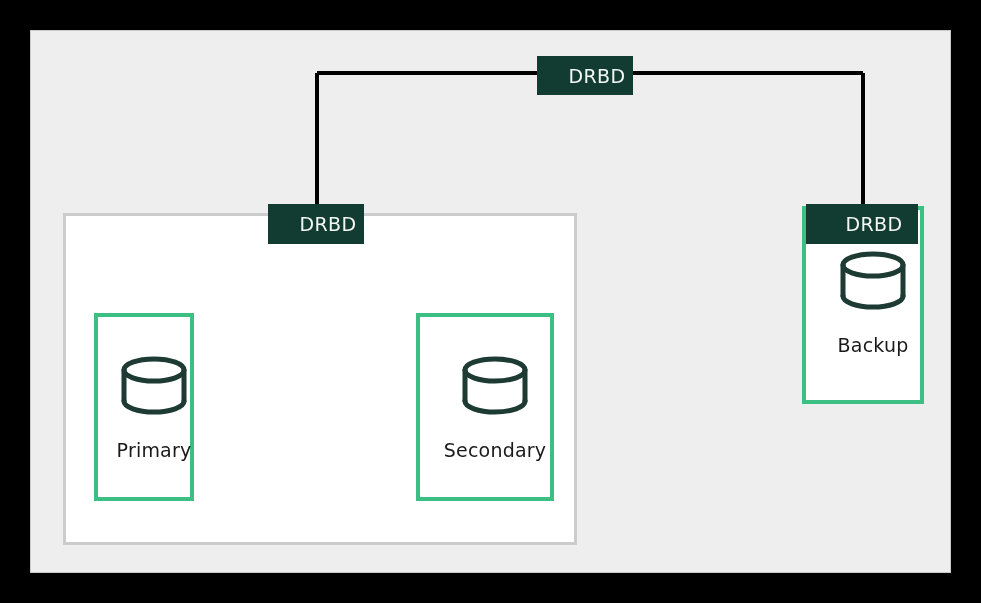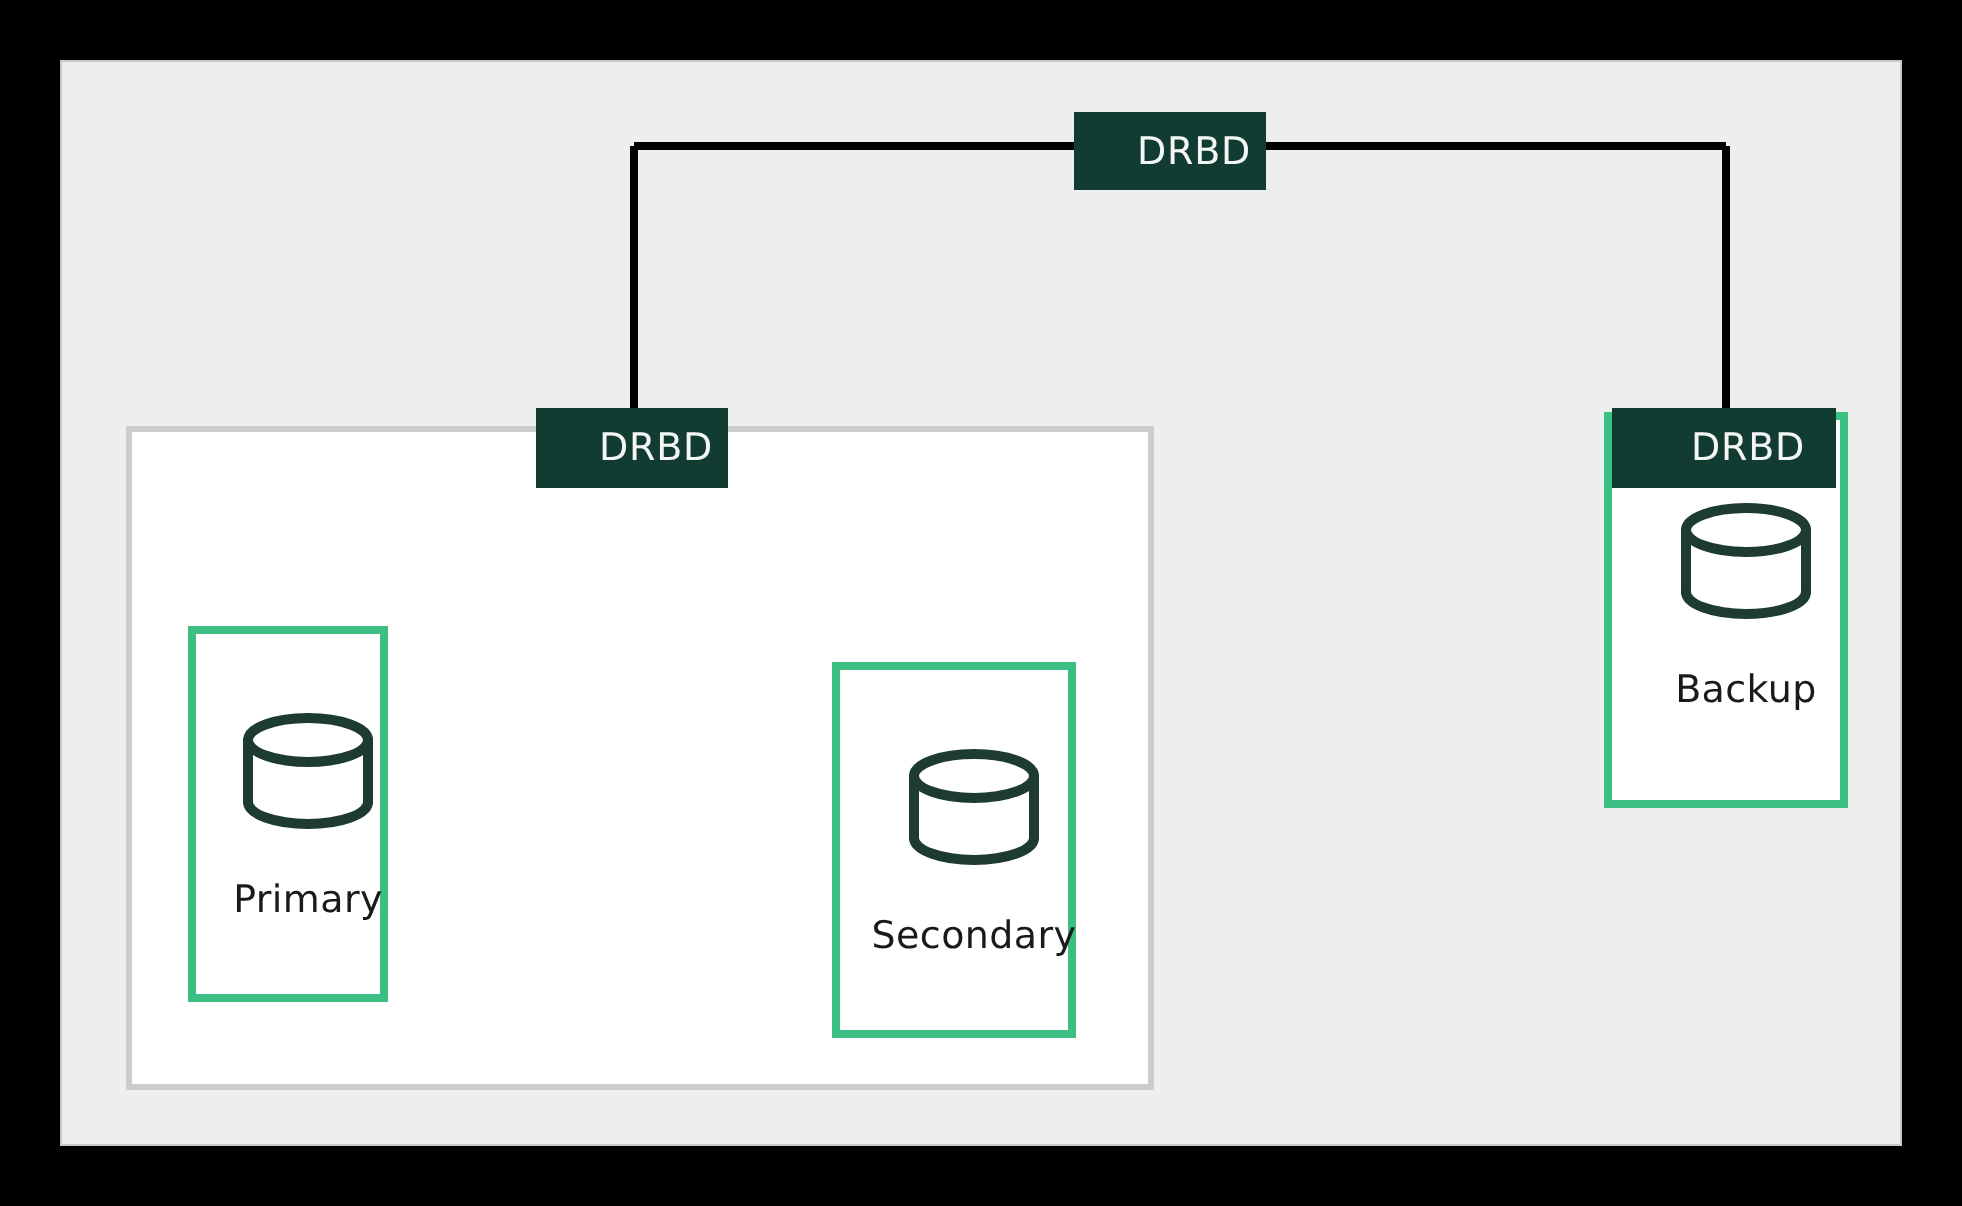--- a/index.html
+++ b/index.html
@@ -64,21 +64,21 @@
     background: #ffffff;
     border: 4px solid #3cbf82;
     box-sizing: border-box;
     display: flex;
     flex-direction: column;
     align-items: center;
     justify-content: flex-start;
     padding-left: 20px;
   }
   #node-primary   { left: 63px;  top: 282px; width: 100px; height: 188px; }
-  #node-secondary { left: 385px; top: 300px; width: 122px; height: 188px; }
+  #node-secondary { left: 385px; top: 282px; width: 138px; height: 188px; }
   #node-backup    { left: 771px; top: 175px; width: 122px; height: 198px; }
 
   .db-icon {
     margin-top: 38px;
     width: 76px;
     height: 62px;
   }
   #node-backup .db-icon { margin-top: 40px; }
 
   .node-label {

